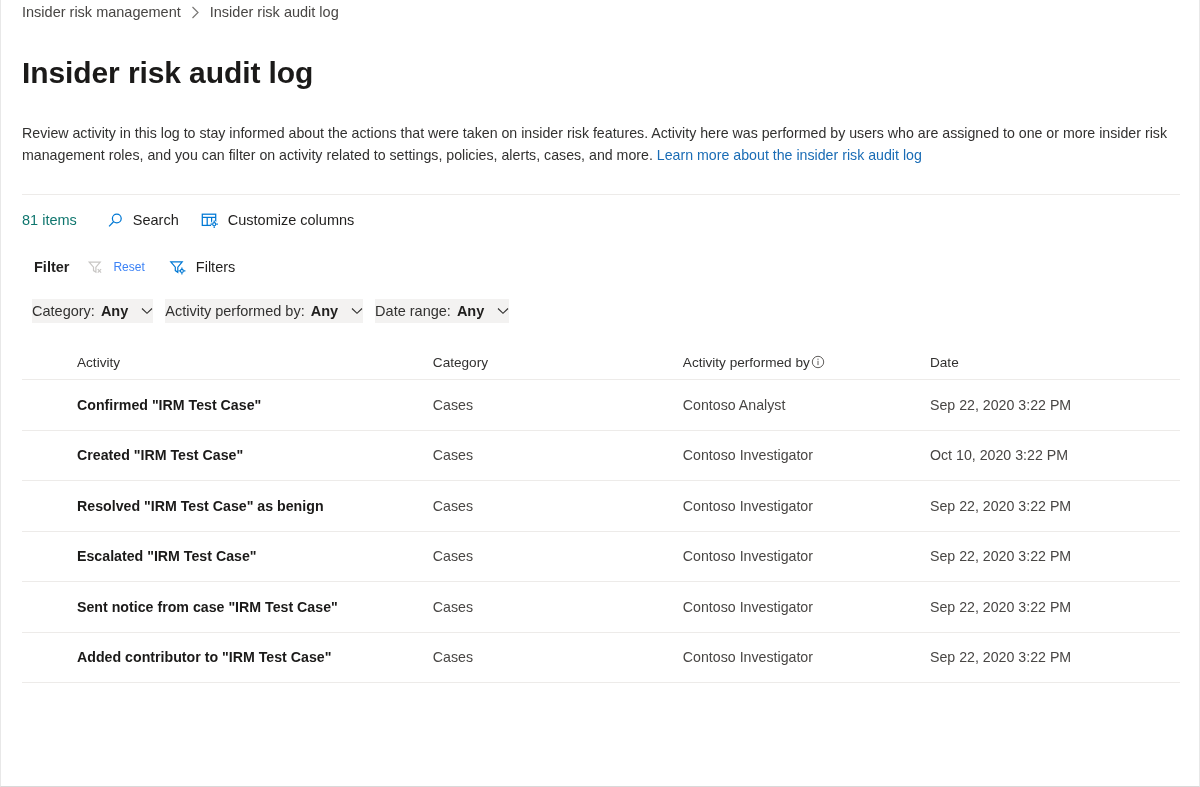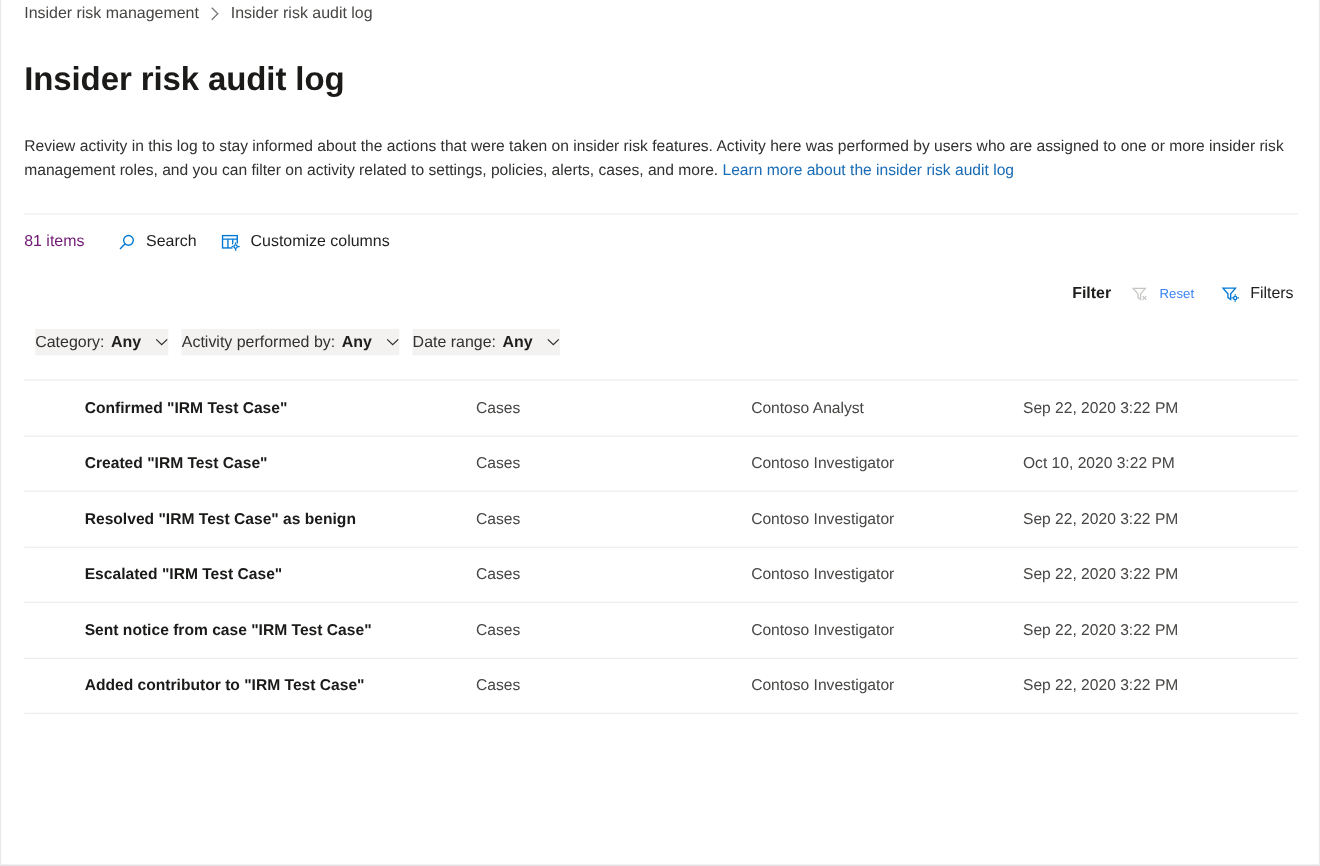--- a/index.html
+++ b/index.html
@@ -100,32 +100,31 @@
     color: #201f1e;
     background: transparent;
     border: none;
     white-space: nowrap;
   }
   .cmd-btn .ico { margin-right: 9px; display: inline-flex; align-items: center; }
   .cmd-label { line-height: 1; }
 
   .item-count {
     font-size: 14.5px;
-    color: #701a75;
+    color: #0f766e;
     margin-right: 22px;
     white-space: nowrap;
   }
 
   
   .filterrow {
     display: flex;
     align-items: center;
     height: 34px;
     margin-top: 8px;
-    justify-content: flex-end;
   }
   .filter-label {
     font-size: 14.5px;
     font-weight: bold;
     color: #201f1e;
     margin-right: 14px;
     margin-left: 12px;
   }
   .reset-btn {
     display: flex;
@@ -344,20 +343,35 @@
         <svg width="12" height="8" viewBox="0 0 12 8" aria-hidden="true">
           <path d="M1 1.5 L6 6.3 L11 1.5" fill="none" stroke="#323130" stroke-width="1.15"></path>
         </svg>
       </span>
     </button>
 
   </div>
 
   <div class="table">
 
+    <div class="thead">
+      <div class="th activity">Activity</div>
+      <div class="th category">Category</div>
+      <div class="th performed">
+        <span>Activity performed by</span>
+        <span class="info-ico">
+          <svg width="14" height="14" viewBox="0 0 14 14" aria-hidden="true">
+            <circle cx="7" cy="7" r="5.7" fill="none" stroke="#605e5c" stroke-width="1"></circle>
+            <rect x="6.5" y="5.8" width="1" height="4.3" fill="#605e5c"></rect>
+            <rect x="6.5" y="3.6" width="1" height="1.2" fill="#605e5c"></rect>
+          </svg>
+        </span>
+      </div>
+      <div class="th date">Date</div>
+    </div>
 
     <div class="trow">
       <div class="td activity">Confirmed "IRM Test Case"</div>
       <div class="td category">Cases</div>
       <div class="td performed">Contoso Analyst</div>
       <div class="td date">Sep 22, 2020 3:22 PM</div>
     </div>
 
     <div class="trow">
       <div class="td activity">Created "IRM Test Case"</div>

